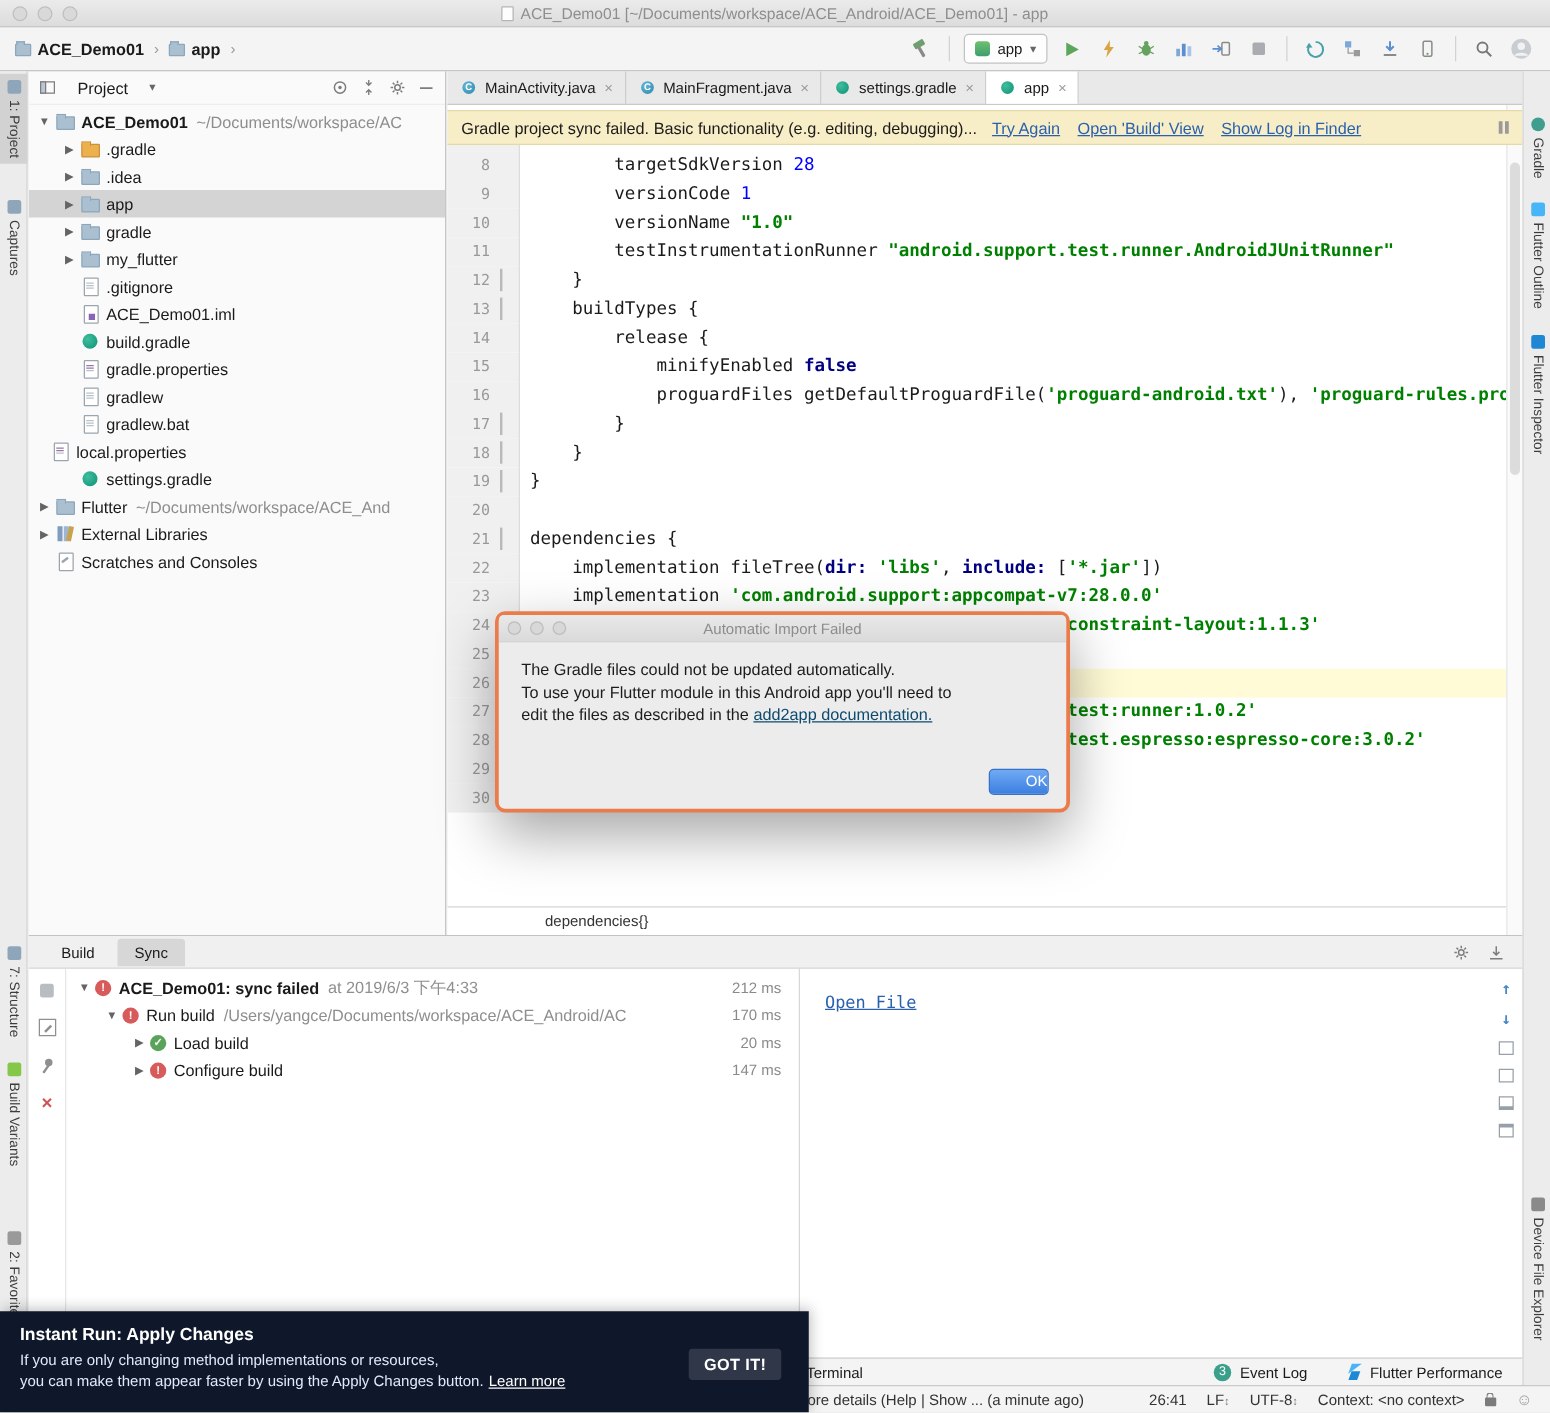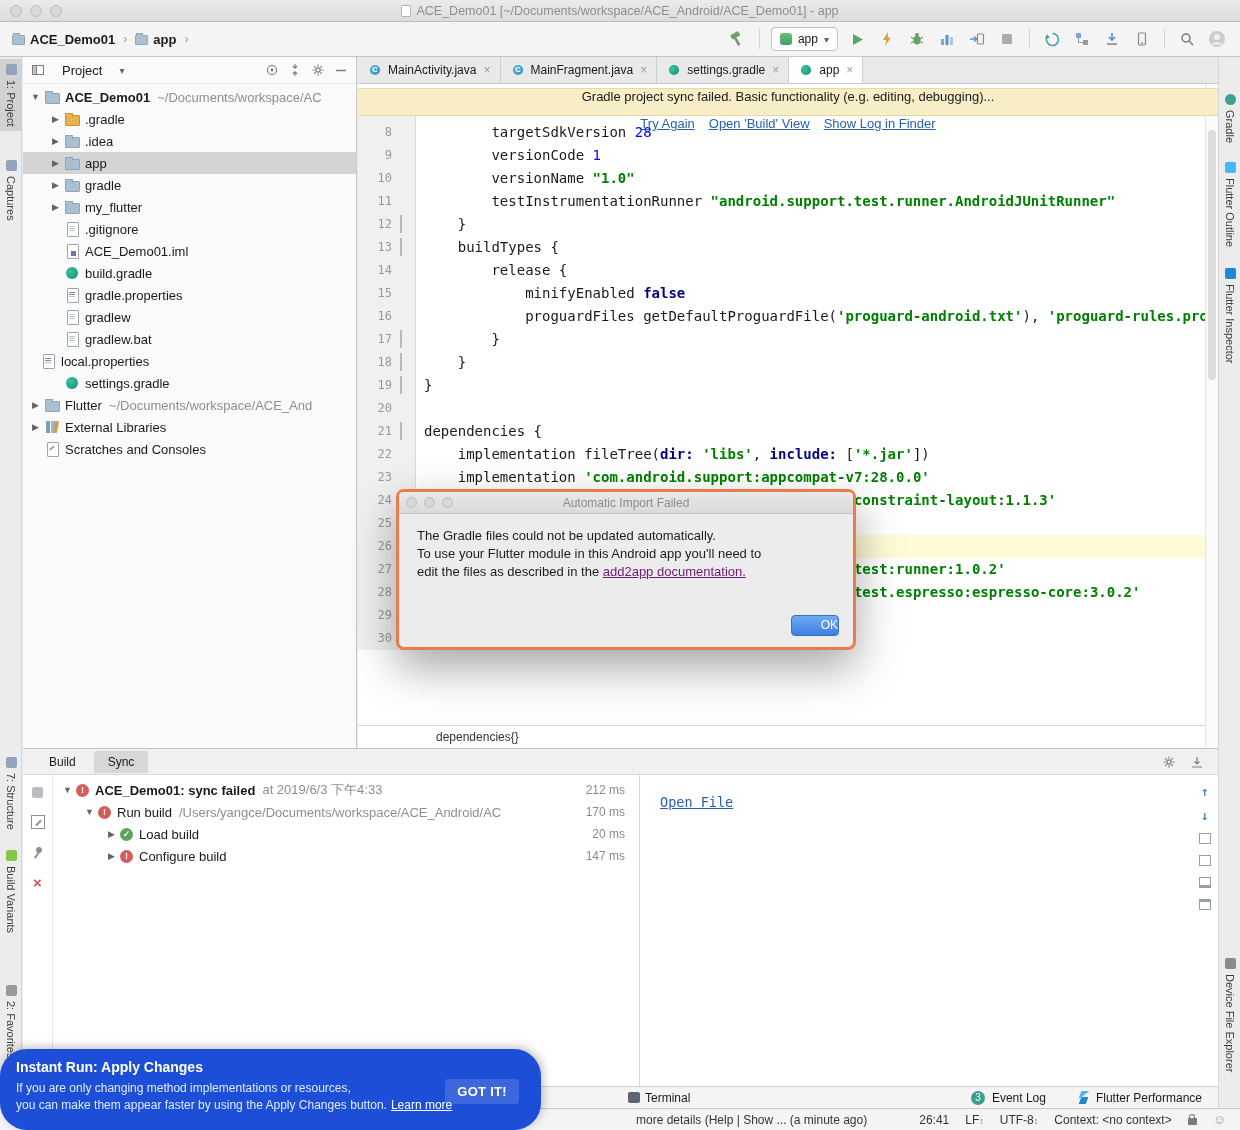--- a/index.html
+++ b/index.html
@@ -60,21 +60,21 @@
 .ti.class::before{content:'';position:absolute;left:2px;top:2px;width:12px;height:12px;border-radius:50%;background:radial-gradient(circle at 35% 35%,#62b8d8,#2f86ad);}
 .ti.class::after{content:'C';position:absolute;left:0;top:1.5px;width:16px;text-align:center;font-size:9px;font-weight:bold;color:#fff;}
 
 
 #editor{position:absolute;left:358px;top:57px;width:860px;height:691px;background:#fff;z-index:1;}
 #etabs{height:27px;background:#e9e9e9;border-bottom:1px solid #c9c9c9;display:flex;align-items:stretch;}
 .etab{display:flex;align-items:center;gap:5px;padding:0 9px;border-right:1px solid #cdcdcd;font-size:12px;}
 .etab.active{background:#fff;}
 .etab .ti{transform:scale(.85);margin-right:0;}
 .eclose{color:#9b9b9b;font-size:12px;margin-left:2px;}
-#banner{position:absolute;left:0;top:31px;width:860px;height:28px;background:#f7edc6;border-top:1px solid #e6d9a8;border-bottom:1px solid #e6d9a8;display:flex;align-items:center;gap:12px;padding:0 11px;font-size:13px;z-index:6;flex-direction:column;}
+#banner{position:absolute;left:0;top:31px;width:860px;height:28px;background:#f7edc6;border-top:1px solid #e6d9a8;border-bottom:1px solid #e6d9a8;display:flex;align-items:center;gap:12px;padding:0 11px;font-size:13px;z-index:6;}
 .blink{color:#2a61ae;text-decoration:underline;white-space:nowrap;}
 #banner-pause{margin-left:auto;width:8px;height:10px;border-left:3px solid #9a9a9a;border-right:3px solid #9a9a9a;}
 #codewrap{position:absolute;left:0;top:41px;width:847px;}
 .cline{display:flex;height:23px;line-height:23px;font-family:"DejaVu Sans Mono",monospace;font-size:14px;}
 .lnum{width:42px;flex:none;text-align:right;padding-right:8px;color:#999;background:#f0f0f0;font-size:12px;}
 .foldc{width:16px;flex:none;background:#f0f0f0;border-right:1px solid #dcdcdc;}
 .fm{width:7px;height:7px;border:1px solid #b9b9b9;margin:8px auto 0;background:#fff;}
 .cbody{flex:1;white-space:pre;overflow:hidden;padding-left:8px;}
 .cline.hl .cbody{background:#fffbd6;}
 .ck{color:#000080;font-weight:bold;}
@@ -123,33 +123,33 @@
 .flutter-ic::after{content:'';position:absolute;left:2px;bottom:0;width:7px;height:7px;background:#1e88d5;transform:skewX(-20deg);}
 #statusbar{position:absolute;left:0;top:1108px;width:1240px;height:22px;background:#f4f4f4;border-top:1px solid #c9c9c9;display:flex;align-items:center;font-size:12px;color:#333;z-index:2;}
 #sb-msg{margin-left:636px;white-space:nowrap;}
 #sb-right{margin-left:auto;display:flex;align-items:center;gap:16px;padding-right:14px;}
 .updn{color:#777;font-size:9px;}
 .lock{width:9px;height:7px;background:#7b7b7b;position:relative;border-radius:1px;margin-top:3px;}
 .lock::before{content:'';position:absolute;left:1.5px;top:-4px;width:4px;height:4px;border:1.5px solid #7b7b7b;border-bottom:none;border-radius:3px 3px 0 0;}
 .face{color:#9a9a9a;font-size:13px;}
 
 
-#popup{position:absolute;left:0;top:1049px;width:541px;height:81px;background:#1d4ed8;z-index:30;color:#fff;padding:10px 16px;box-shadow:2px -2px 10px rgba(0,0,0,.25);border-radius:27px;}
+#popup{position:absolute;left:0;top:1049px;width:647px;height:81px;background:#0f172a;z-index:30;color:#fff;padding:10px 16px;box-shadow:2px -2px 10px rgba(0,0,0,.25);}
 #popup-title{font-size:14px;font-weight:bold;margin-bottom:5px;}
 .popup-line{font-size:12px;color:#dfeafc;line-height:17px;}
 #popup-link{color:#fff;text-decoration:underline;margin-left:4px;}
 #gotit{position:absolute;right:22px;top:30px;font-weight:bold;font-size:13px;letter-spacing:.3px;background:rgba(255,255,255,.14);padding:5px 12px;border-radius:3px;}
 
 
 #dialog{position:absolute;left:396px;top:489px;width:460px;height:161px;z-index:40;border:3px solid #ec7b4c;border-radius:8px;background:#ececec;box-shadow:0 18px 45px rgba(0,0,0,.35);}
 #dlg-titlebar{height:22px;background:linear-gradient(#e9e9e9,#dadada);border-bottom:1px solid #c6c6c6;border-radius:4px 4px 0 0;display:flex;align-items:center;position:relative;}
 .dtl{width:11px;height:11px;border-radius:50%;background:#d8d8d8;border:1px solid #bdbdbd;margin-left:7px;flex:none;}
 #dlg-title-text{position:absolute;left:0;right:0;text-align:center;font-size:12px;color:#8c8c8c;}
 #dlg-body{padding:13px 18px 0;font-size:13px;line-height:18px;color:#1c1c1c;}
-#dlg-link{color:#701a75;text-decoration:underline;text-align:right;}
+#dlg-link{color:#0c4a6e;text-decoration:underline;text-align:right;}
 #dlg-ok{position:absolute;right:14px;bottom:11px;width:48px;height:21px;background:linear-gradient(#70aaf4,#3c7fe0);border:1px solid #3671c8;border-radius:4px;color:#fff;font-size:12px;text-align:right;line-height:19px;}
 
 svg{display:block;}
 </style>
 </head>
 <body>
 
 <div id="titlebar">
   <span class="tl first"></span>
   <span class="tl"></span>

